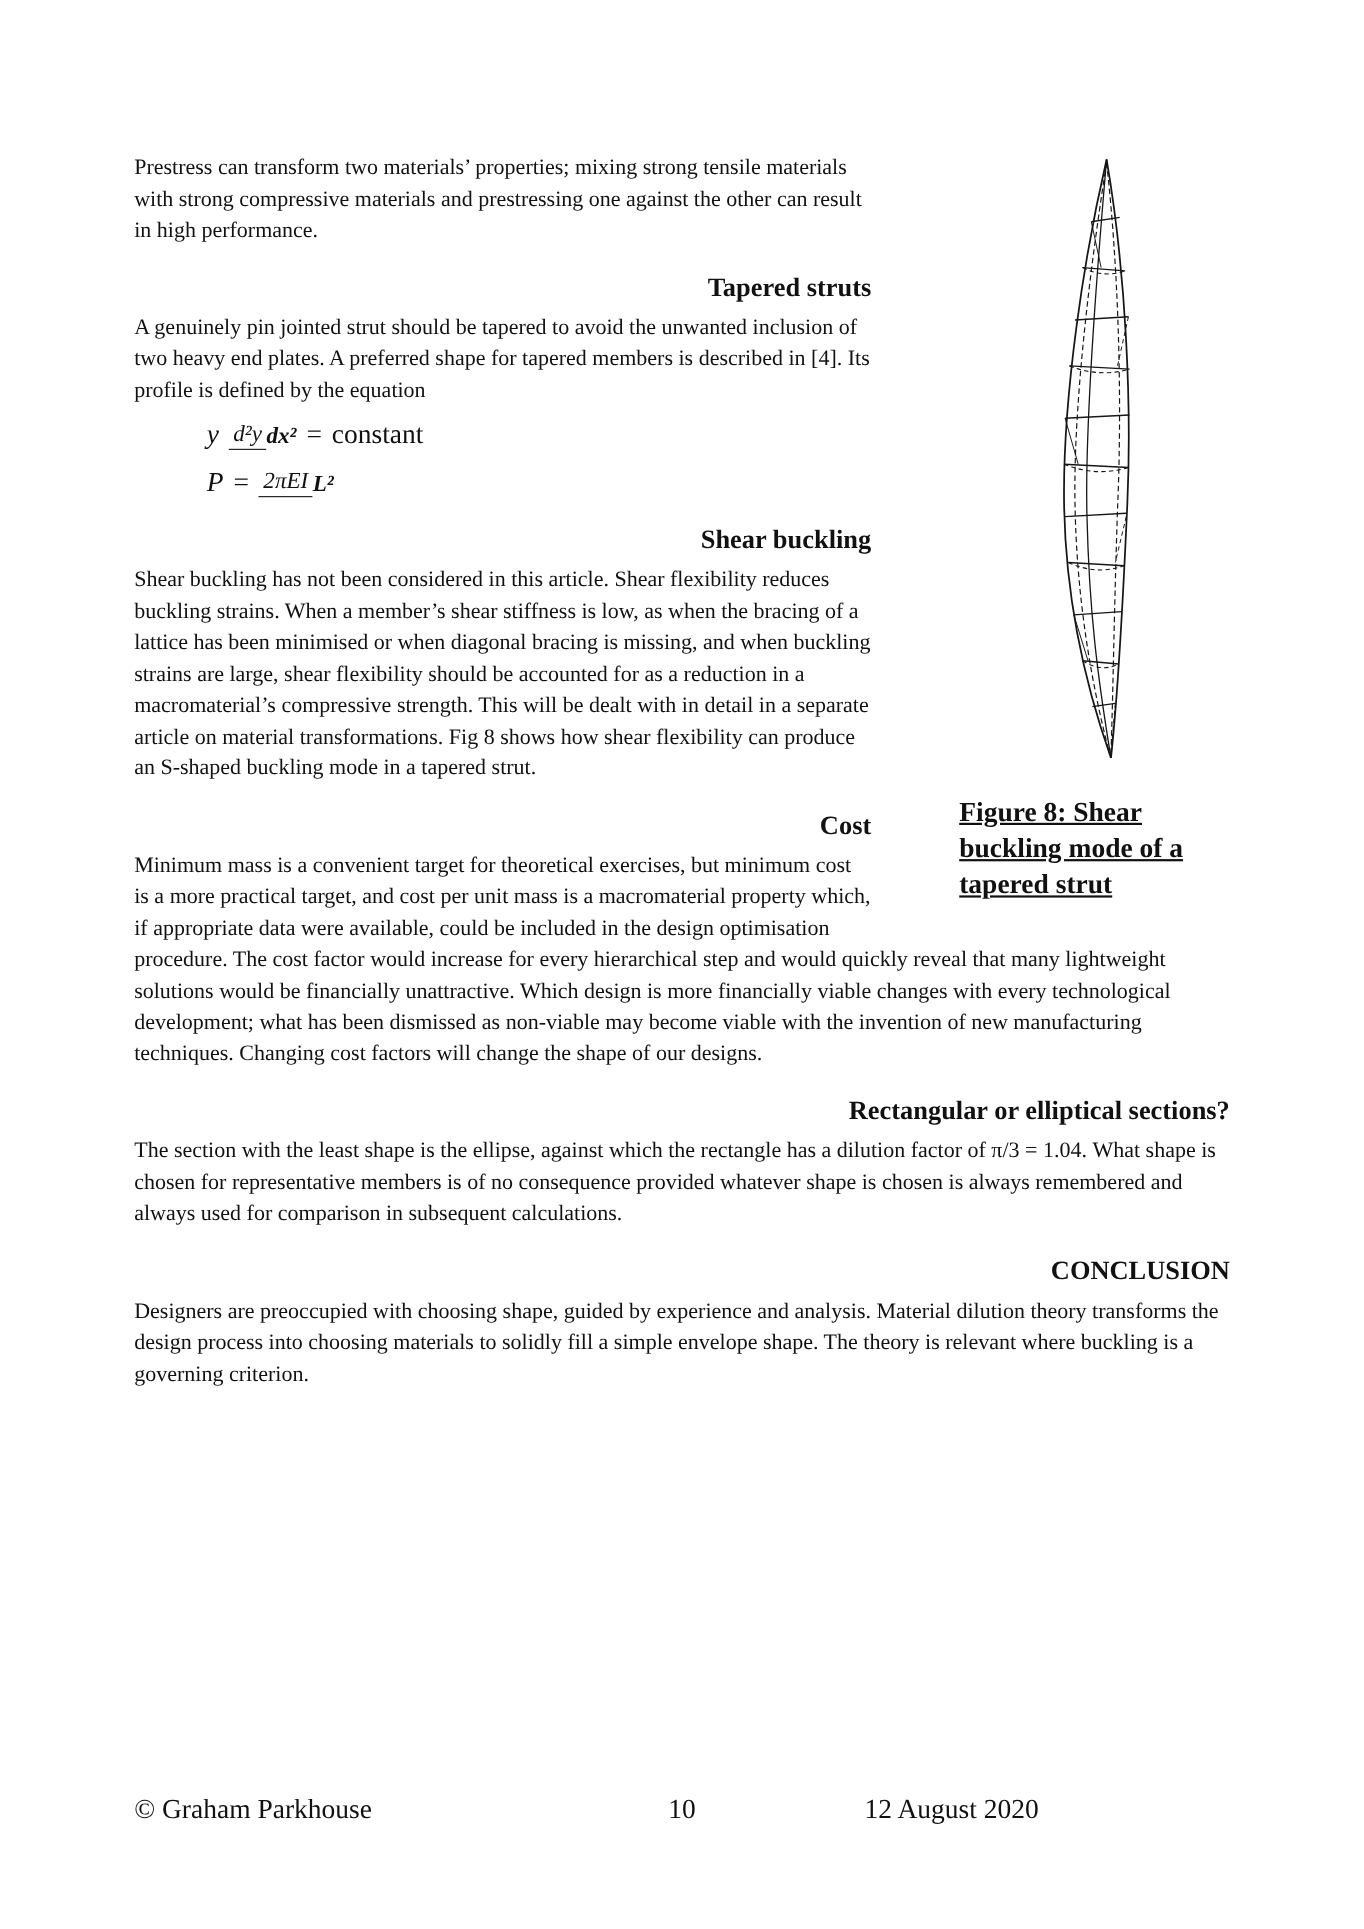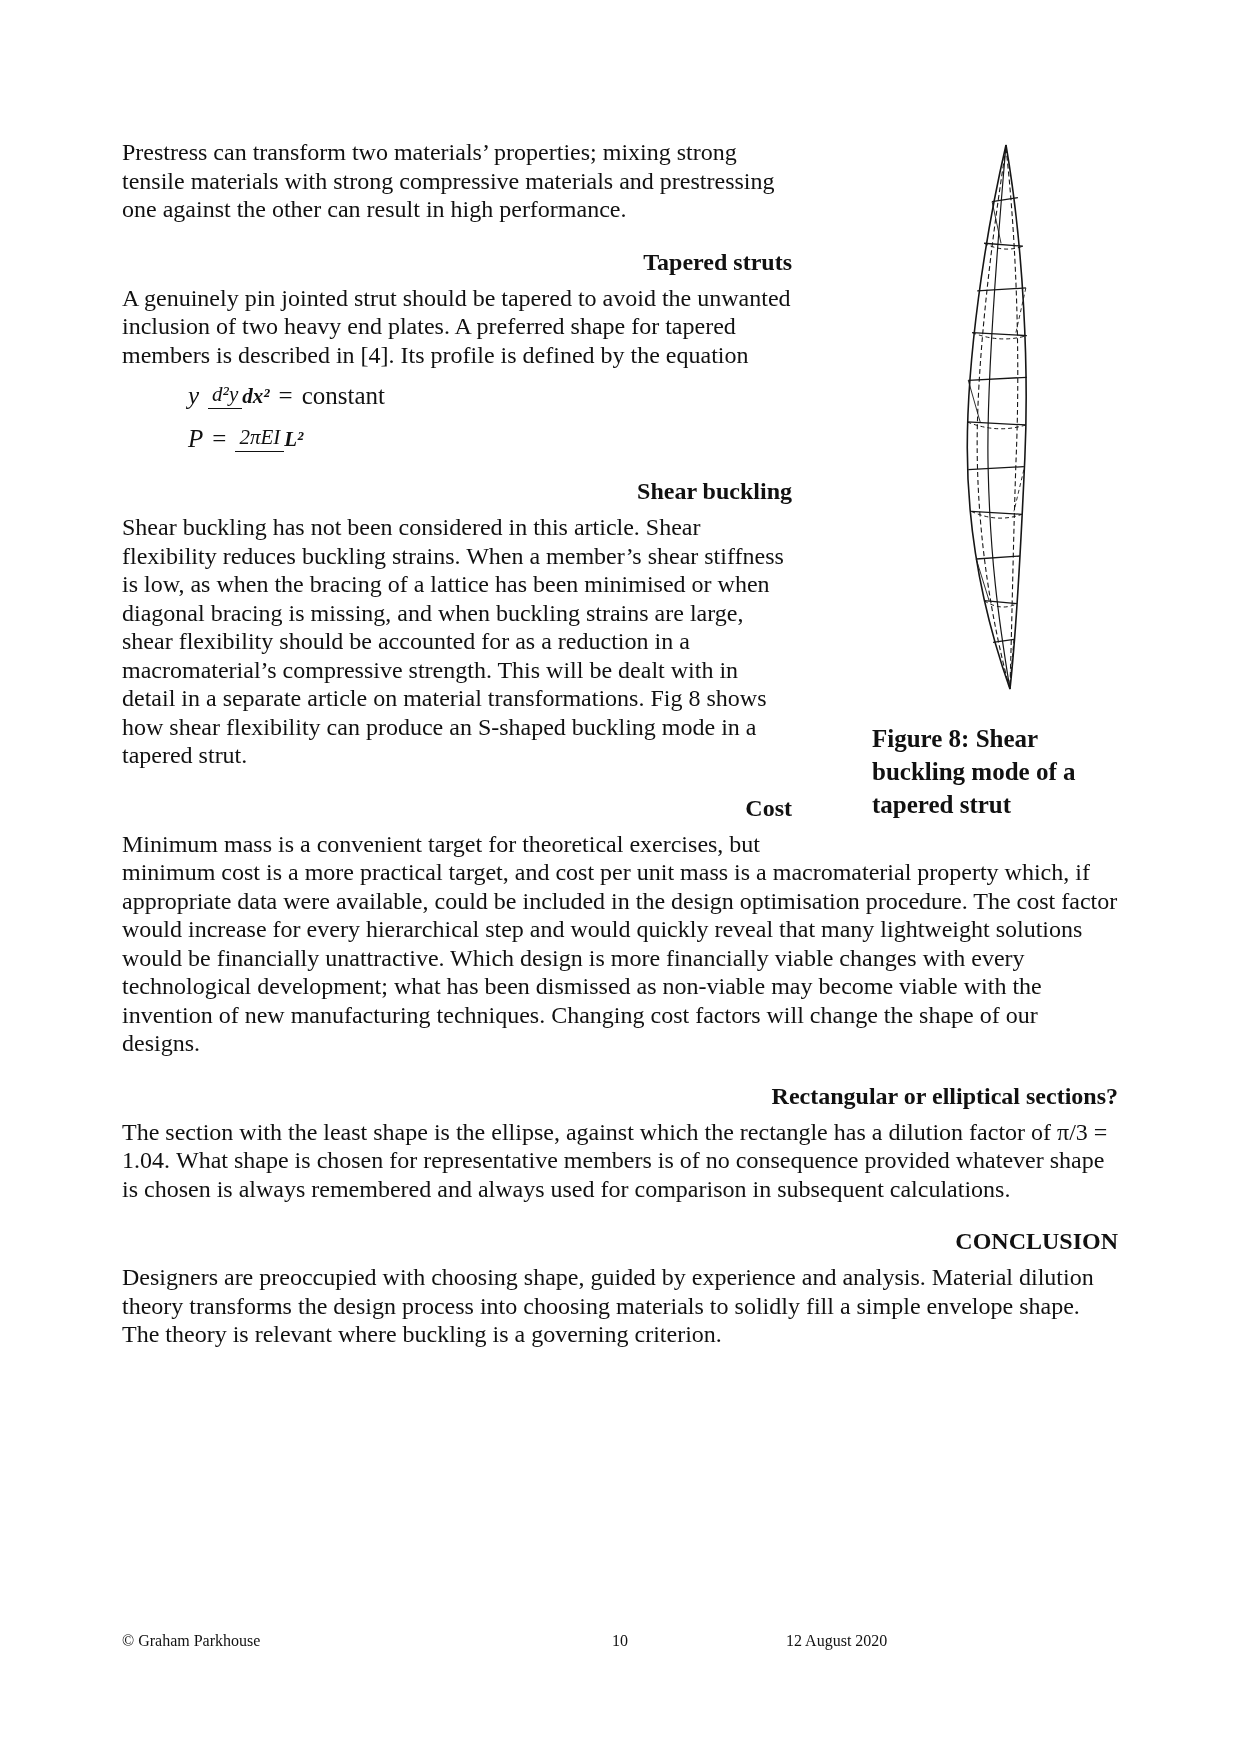--- a/index.html
+++ b/index.html
@@ -6,46 +6,46 @@
   .page{
     position:relative;
     width:1240px;height:1754px;
     margin:0 auto;
     background:#ffffff;
     font-family:"Liberation Serif", serif;
     color:#111;
     overflow:hidden;
   }
   .content{padding:138px 122px 0 122px;}
-  p.body{font-size:24px;line-height:28.5px;margin:0 0 13px 0;text-align:left;}
+  p.body{font-size:20px;line-height:28.5px;margin:0 0 13px 0;text-align:left;}
   h3.head{font-size:24px;line-height:29px;margin:24px 0 7px 0;font-weight:bold;text-align:right;}
   .italic{font-style:italic;}
 
   
   .figure-float{float:right;width:300px;margin:2px 0 16px 26px;}
   .strut-svg{display:block;margin:0 52px 0 auto;}
   .fig-caption{
     font-weight:bold;font-size:25px;line-height:33px;
-    margin-top:26px;padding-left:54px;padding-right:30px;
+    margin-top:26px;padding-left:54px;padding-right:30px;text-decoration:underline;
   }
 
   
   .equation{display:flex;align-items:center;gap:9px;margin:6px 0 15px 66px;font-size:25px;}
   .eq-var{font-style:italic;}
   .eq-rel{font-style:normal;}
   .eq-rhs{font-style:normal;}
   .frac{display:inline-flex;flex-direction:row;align-items:center;
         font-size:21px;line-height:1.12;font-style:italic;}
   .frac .num{border-bottom:1.5px solid #111;padding:0 4px 1px 4px;}
   .frac .den{padding-top:1px;font-weight:bold;}
 
   
   .footer{
     position:absolute;left:122px;right:122px;top:1632px;
-    display:flex;align-items:baseline;font-size:16px;
+    display:flex;align-items:baseline;font-size:25px;
   }
   .footer .f-left{flex:1;text-align:left;}
   .footer .f-center{flex:1;text-align:center;}
   .footer .f-right{flex:1;text-align:left;}
 
   svg line, svg path{stroke:#161616;fill:none;}
 </style>
 </head>
 <body>
 

